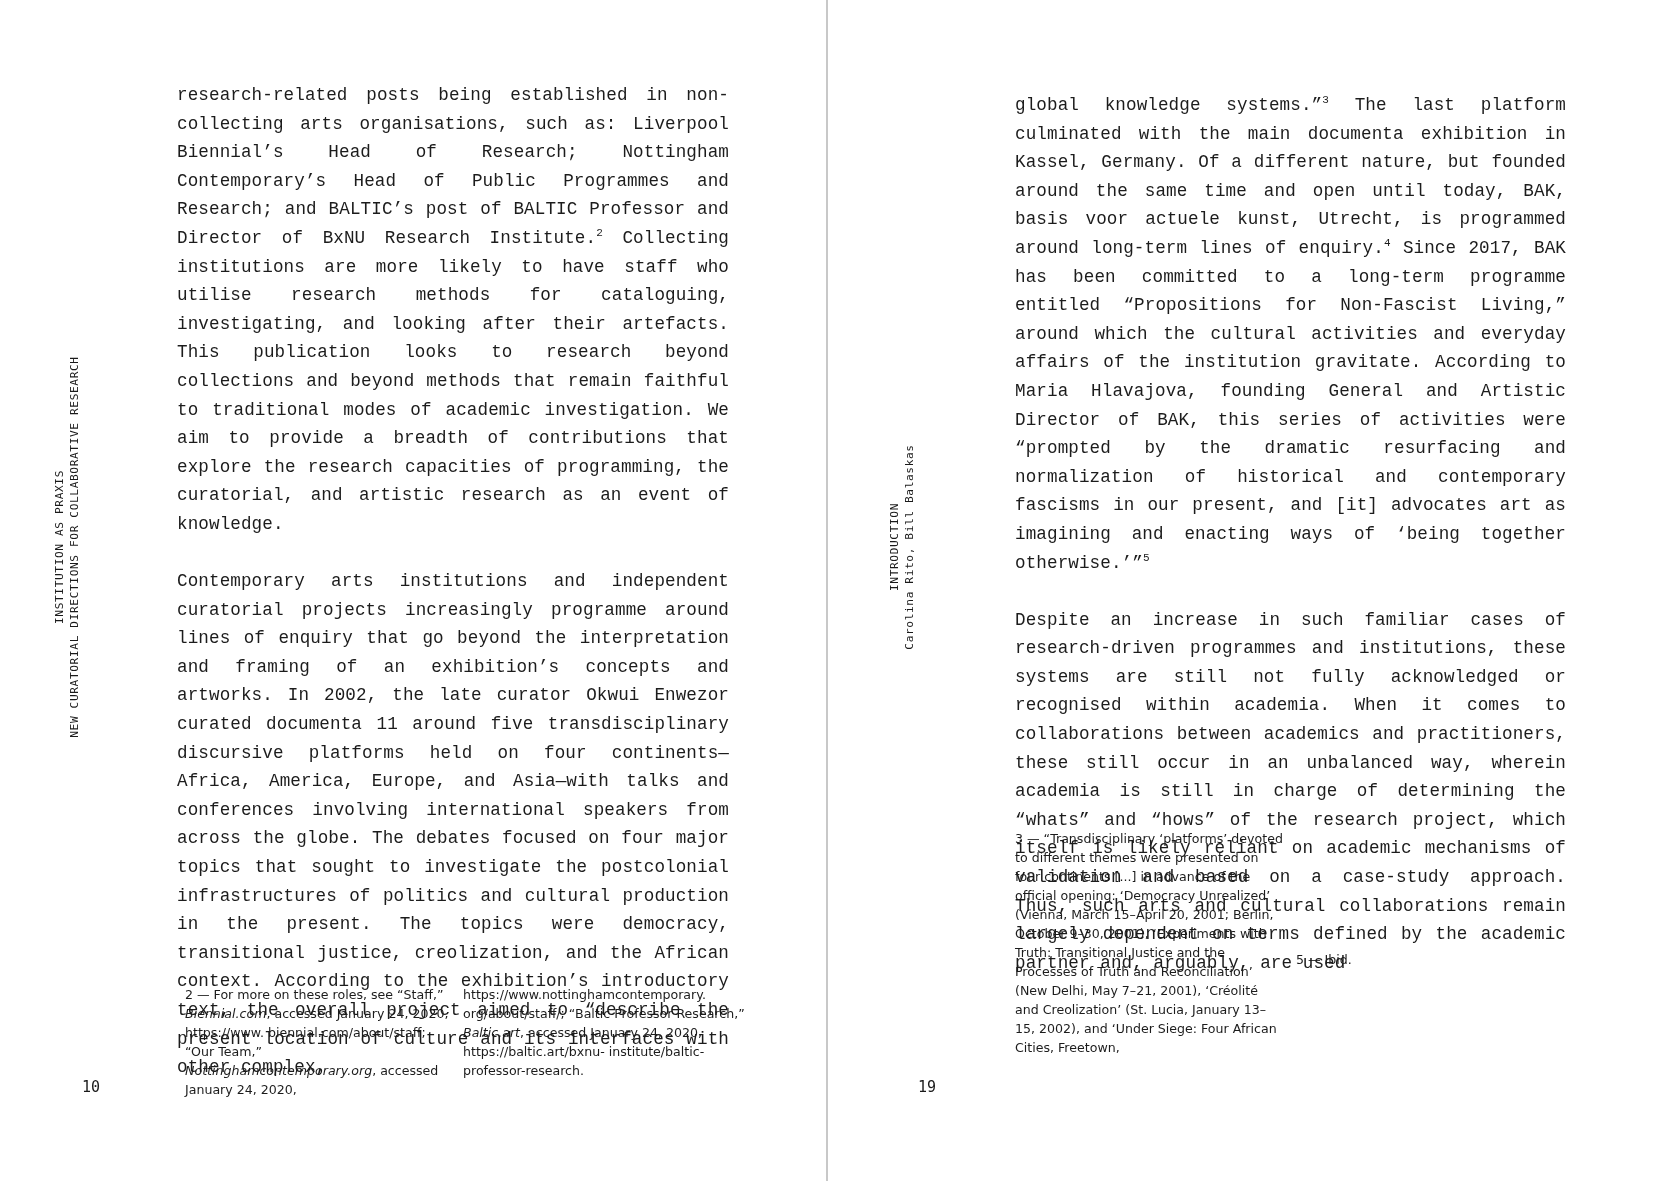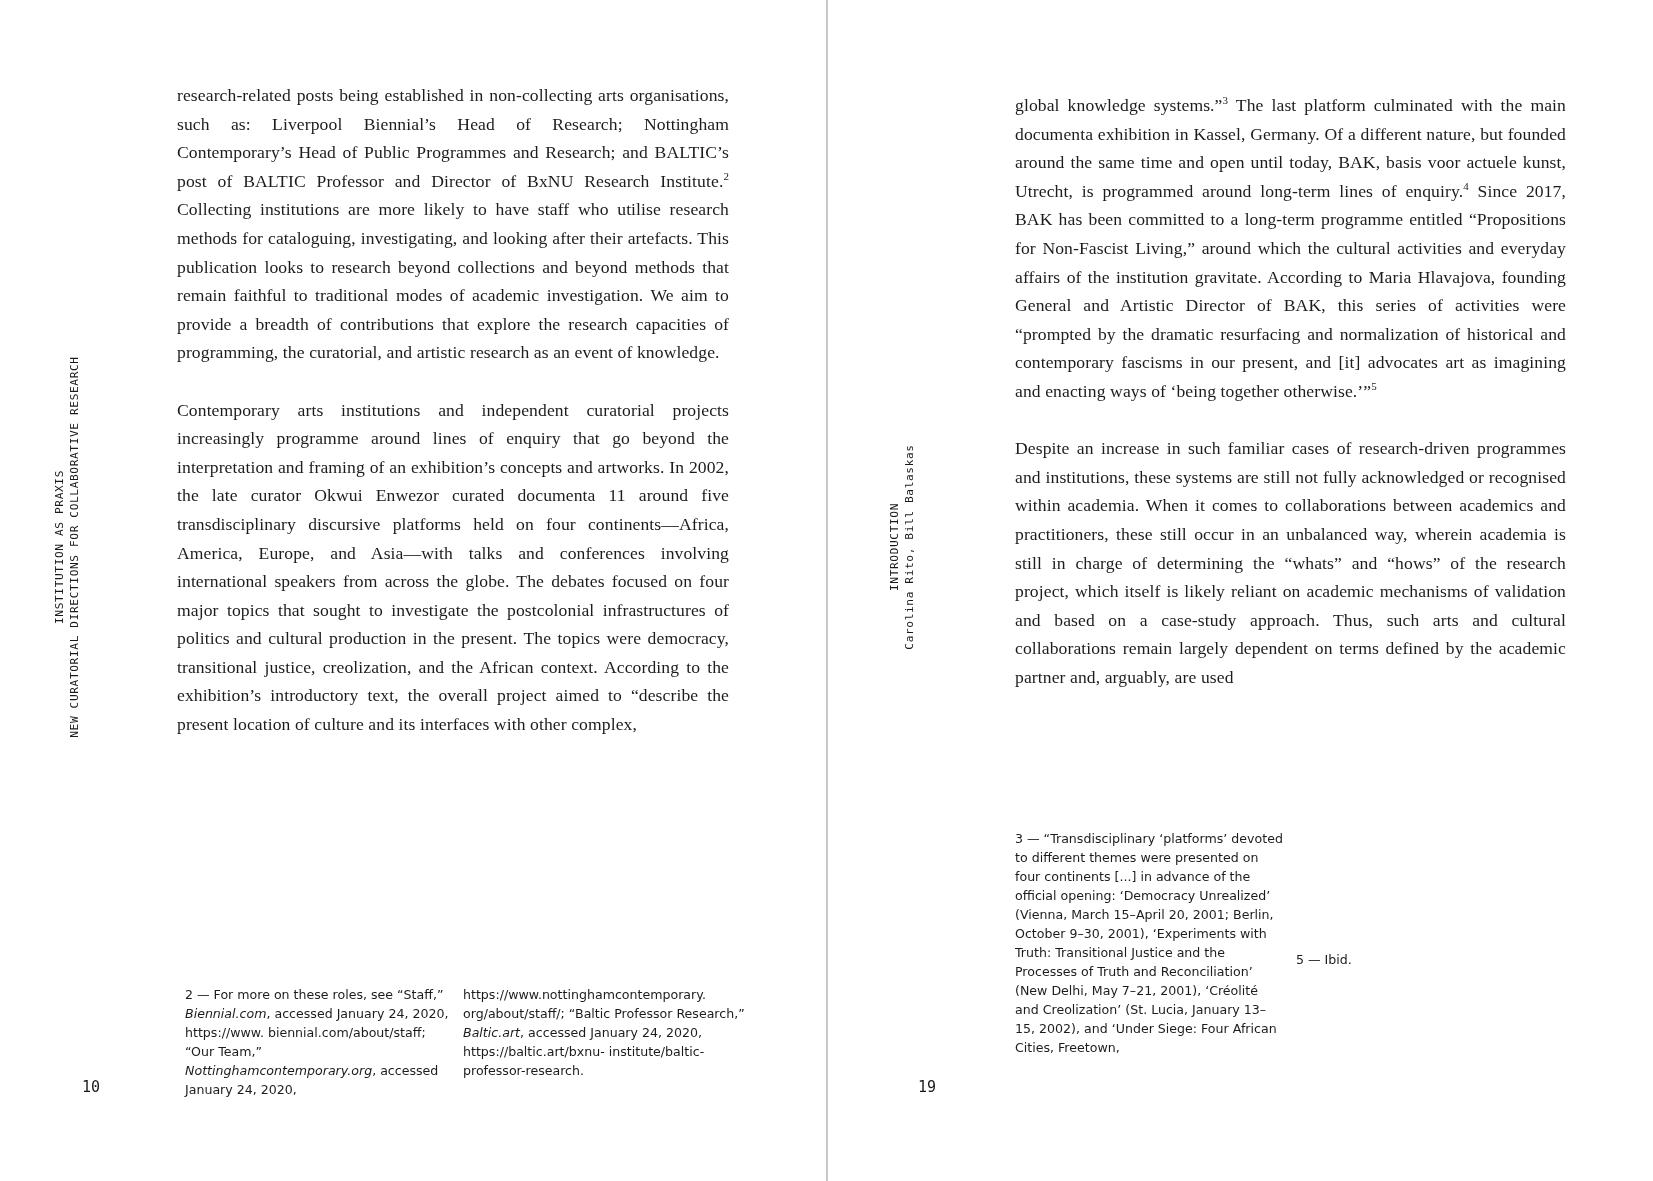--- a/index.html
+++ b/index.html
@@ -3,21 +3,21 @@
 <meta charset="utf-8">
 <style>
   html, body { margin:0; padding:0; background:#ffffff; }
   body { width:1653px; height:1181px; position:relative; overflow:hidden; color:#1a1a1a; }
   .page { position:absolute; top:0; height:1181px; background:#fff; }
   .page-left { left:0; width:826px; }
   .page-right { left:828px; width:825px; }
   .divider { position:absolute; left:826px; top:0; width:2px; height:1181px; background:#c8c8c8; }
   .body-text {
     position:absolute;
-    font-family:Liberation Serif, serif;
+    font-family:Liberation Mono, monospace;
     font-size:17.6px;
     line-height:28.6px;
     text-align:justify;
     letter-spacing:0.1px;
     color:#1c1c1c;
   }
   .body-text p { margin:0 0 28.6px 0; }
   .left-body { left:177px; top:81px; width:552px; }
   .right-body { left:1015px; top:91px; width:551px; }
   sup { font-size:11px; line-height:0; vertical-align:7px; }

